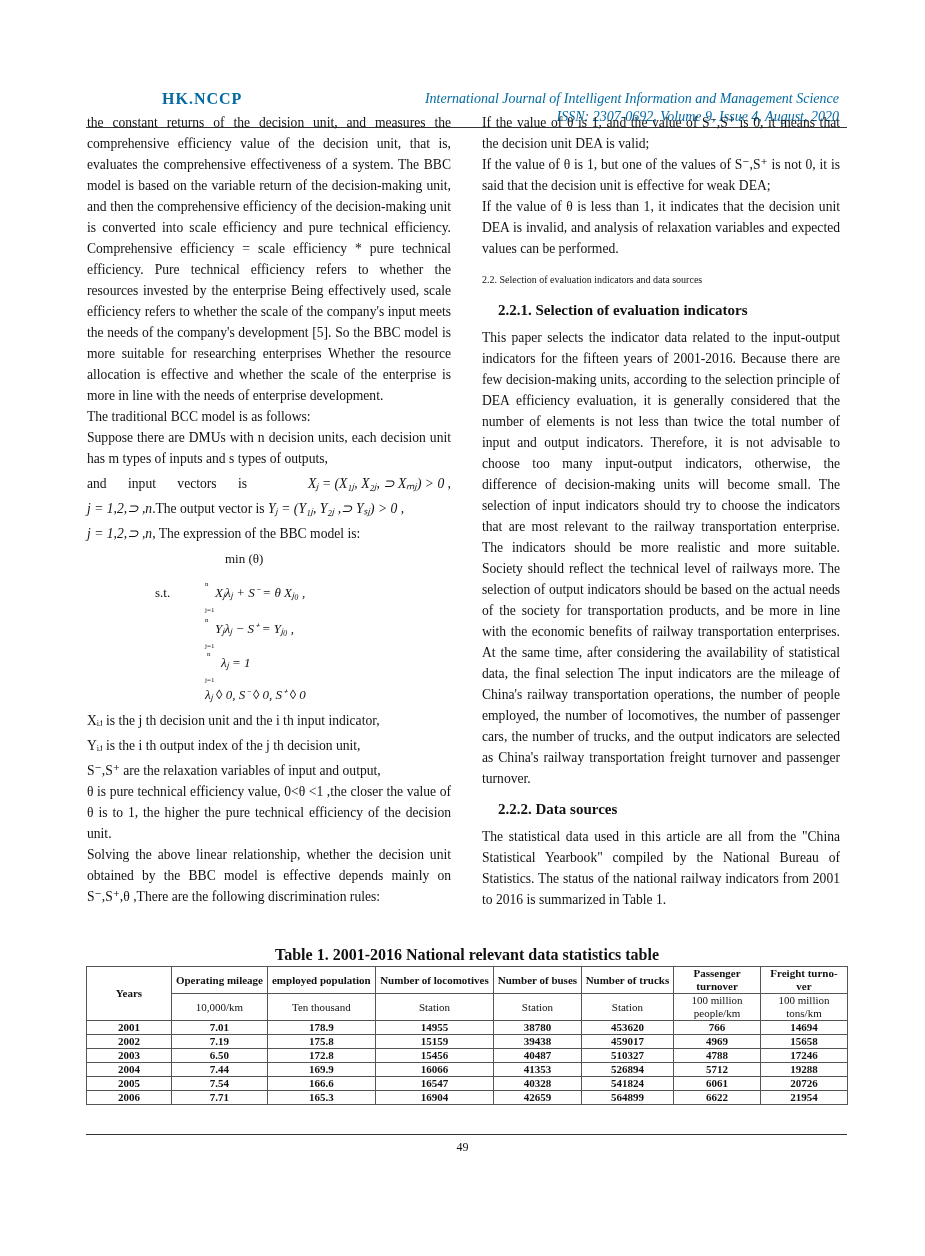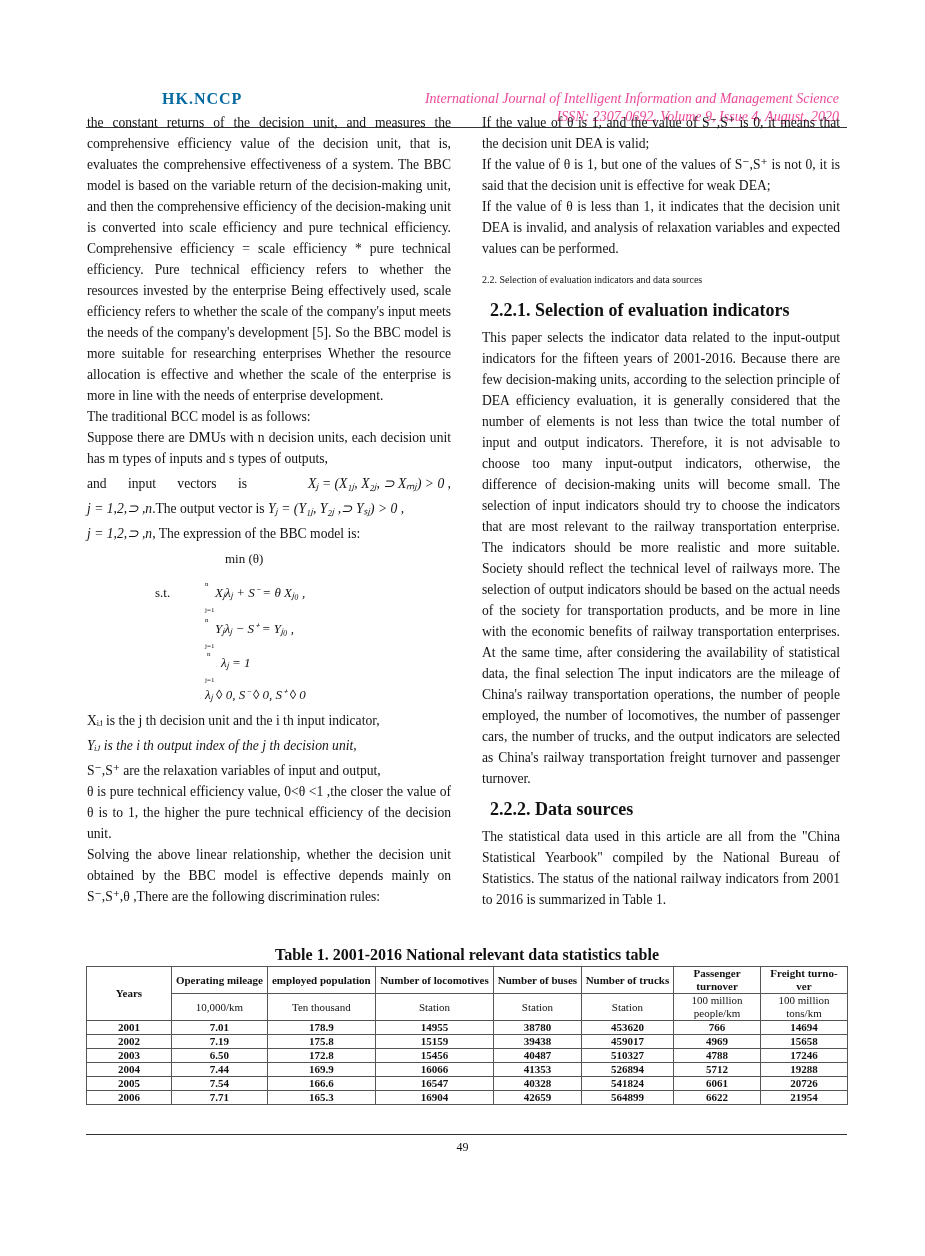--- a/index.html
+++ b/index.html
@@ -1,30 +1,30 @@
 <!DOCTYPE html>
 <html><head>
 <meta charset="utf-8">
 <style>
   html, body { margin:0; padding:0; background:#ffffff; }
   body { width:925px; height:1256px; position:relative; overflow:hidden;
          font-family:"Liberation Serif", "DejaVu Serif", serif; color:#111; }
   .logo { position:absolute; left:162px; top:90px; font-family:"Liberation Serif", serif;
           font-weight:bold; font-size:16px; color:#0369a1; letter-spacing:1px; }
   .journal { position:absolute; right:86px; top:90px; text-align:right; font-style:italic;
-             font-size:14px; line-height:18px; color:#ec4899; }
+             font-size:14px; line-height:18px; color:#0369a1; }
   .hrule-top { position:absolute; left:86px; right:78px; top:127px; border-top:1.5px solid #333; }
   .col { position:absolute; top:112px; font-size:13.6px; line-height:21px; text-align:justify; }
   .col.left { left:87px; width:364px; }
   .col.right { left:482px; width:358px; }
   .col p { margin:0; }
   .math { font-style:italic; font-family:"Liberation Serif", serif; }
   .eq-row { margin:0; }
   .h2 { font-weight:normal; font-size:10px; margin:24px 0 0 0; }
-  .h3 { font-weight:bold; font-size:18px; margin:10px 0 6px 8px; }
+  .h3 { font-weight:bold; font-size:15px; margin:10px 0 6px 16px; }
   .formula { position:relative; height:160px; font-size:13px; }
   .formula span { position:absolute; white-space:nowrap; }
   .sm { font-size:7px; }
   .table-wrap { position:absolute; left:86px; top:946px; width:762px; }
   .table-title { text-align:center; font-weight:bold; font-size:16px; margin-bottom:2px; }
   table { border-collapse:collapse; width:762px; font-size:11px; }
   th, td { border:1px solid #555; text-align:center; padding:0 2px; line-height:13px; }
   th { font-weight:bold; }
   td.unit { font-weight:normal; }
   tbody td { height:13px;font-weight:bold; }
@@ -66,21 +66,21 @@
     <span class="sm" style="left:118px;top:66px;">n</span>
     <span class="math" style="left:128px;top:74px;">Yⱼλⱼ − S⁺ = Yⱼ₀ ,</span>
     <span class="sm" style="left:118px;top:92px;">j=1</span>
     <span class="sm" style="left:120px;top:100px;">n</span>
     <span class="math" style="left:134px;top:108px;">λⱼ = 1</span>
     <span class="sm" style="left:118px;top:126px;">j=1</span>
     <span class="math" style="left:118px;top:140px;">λⱼ ◊ 0, S⁻ ◊ 0, S⁺ ◊ 0</span>
   </div>
 
   <p style="margin-top:6px;">Xᵢⱼ is the j th decision unit and the i th input indicator,</p>
-  <p style="margin-top:4px;font-style:italic;">Yᵢⱼ is the i th output index of the j th decision unit,</p>
+  <p style="margin-top:4px;">Yᵢⱼ is the i th output index of the j th decision unit,</p>
   <p style="margin-top:4px;">S⁻,S⁺ are the relaxation variables of input and output,</p>
   <p>θ is pure technical efficiency value, 0&lt;θ &lt;1 ,the closer the value of θ is to 1, the higher the pure technical efficiency of the decision unit.</p>
   <p>Solving the above linear relationship, whether the decision unit obtained by the BBC model is effective depends mainly on S⁻,S⁺,θ ,There are the following discrimination rules:</p>
 </div>
 
 <div class="col right">
   <p>If the value of θ is 1, and the value of S⁻,S⁺ is 0, it means that the decision unit DEA is valid;</p>
   <p>If the value of θ is 1, but one of the values of S⁻,S⁺ is not 0, it is said that the decision unit is effective for weak DEA;</p>
   <p>If the value of θ is less than 1, it indicates that the decision unit DEA is invalid, and analysis of relaxation variables and expected values can be performed.</p>
   <div class="h2" style="margin-top:10px;">2.2. Selection of evaluation indicators and data sources</div>

